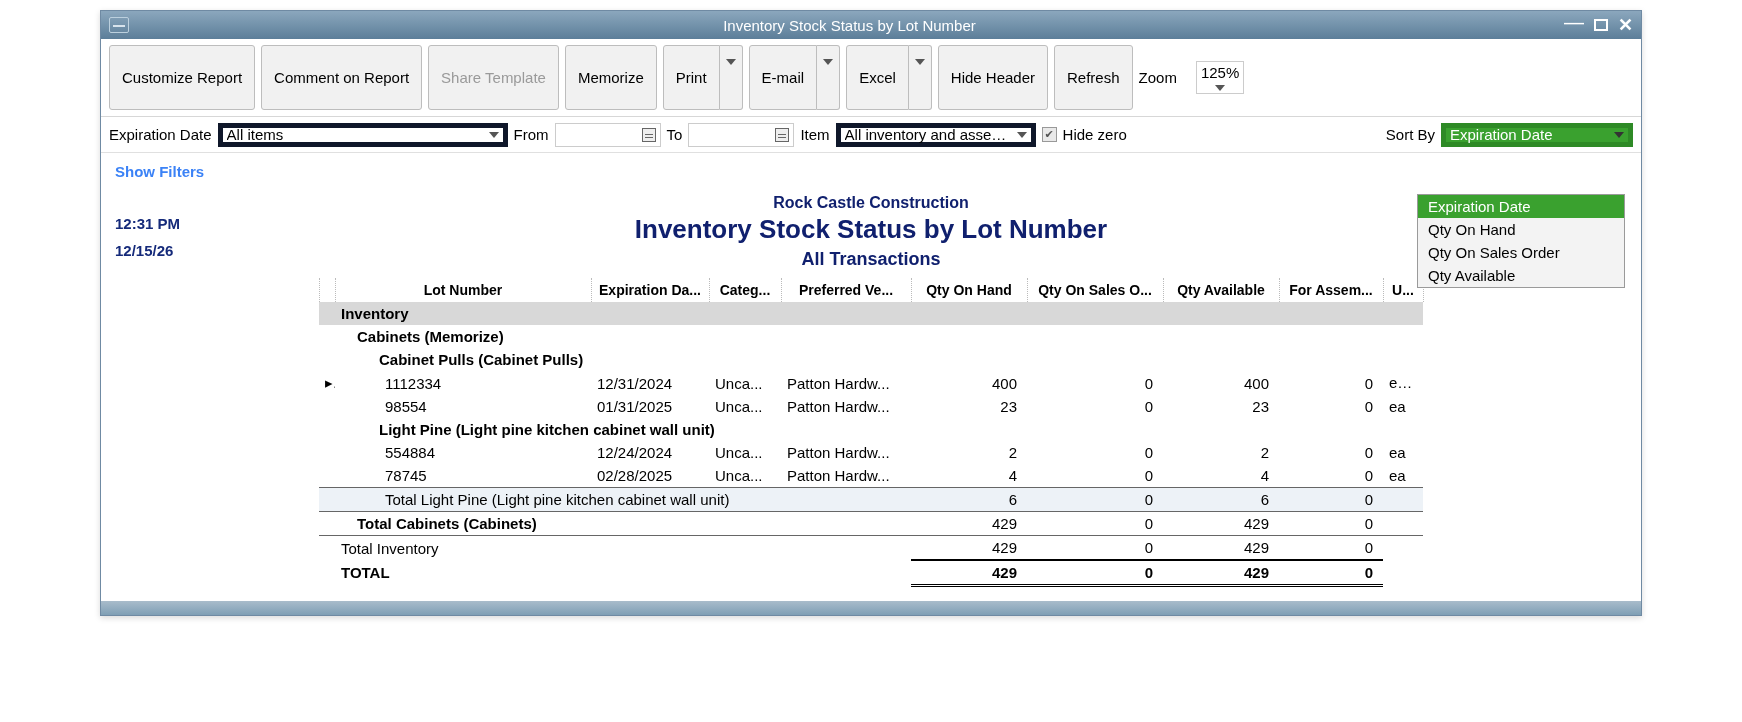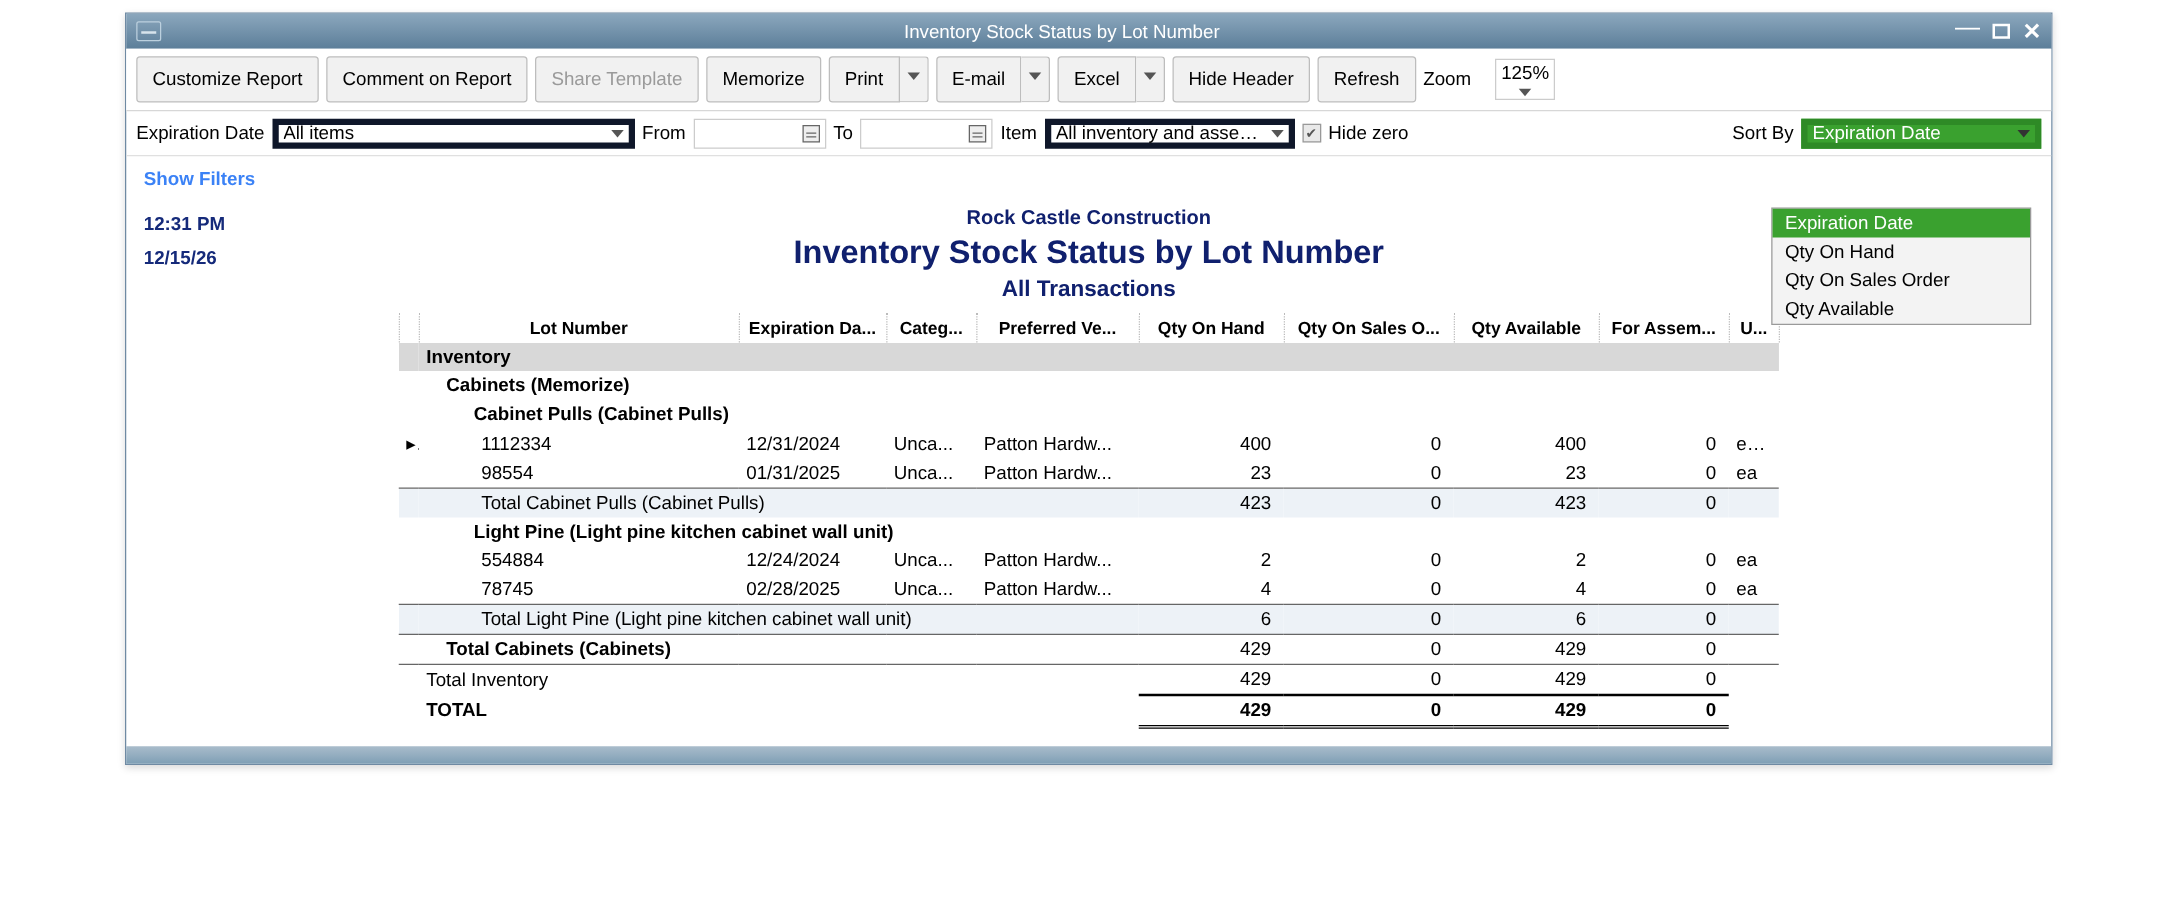--- a/index.html
+++ b/index.html
@@ -12,21 +12,21 @@
   .titlebar .sysmenu { width: 20px; height: 16px; border: 1px solid #bcd0de; border-radius: 2px; margin-right: 6px; position: relative; }
   .titlebar .sysmenu::after { content: ""; position: absolute; left: 3px; right: 3px; top: 7px; height: 2px; background: #d7e3ec; }
   .titlebar .title { flex: 1; text-align: center; }
   .titlebar .ctrls { display: flex; gap: 10px; align-items: center; }
   .titlebar .min { font-size: 20px; line-height: 6px; position: relative; top: -3px; }
   .titlebar .max { width: 14px; height: 12px; border: 2px solid #fff; }
   .titlebar .close { font-size: 18px; font-weight: bold; }
 
   
   .toolbar { display: flex; align-items: center; gap: 6px; padding: 6px 8px; background: #fff; border-bottom: 1px solid #d7d7d7; font-size: 15px; }
-  .btn { background: #f1f1f1; border: 1px solid #bdbdbd; border-radius: 3px; padding: 9px 12px; cursor: pointer; font-size: 15px; white-space: nowrap; text-align: right; }
+  .btn { background: #f1f1f1; border: 1px solid #bdbdbd; border-radius: 3px; padding: 23px 12px; cursor: pointer; font-size: 15px; white-space: nowrap; text-align: right; }
   .btn.disabled { color: #9a9a9a; }
   .btn-split { display: flex; }
   .btn-split .btn { border-radius: 3px 0 0 3px; }
   .btn-split .drop { border: 1px solid #bdbdbd; border-left: none; border-radius: 0 3px 3px 0; background:#f1f1f1; padding: 5px 6px; cursor:pointer; }
   .arrow-down { display:inline-block; width:0; height:0; border-left:5px solid transparent; border-right:5px solid transparent; border-top:6px solid #555; }
   .zoom-wrap { display:flex; align-items:center; gap:19px; }
   .zoom-select { display:flex; align-items:center; gap:4px; border:1px solid #ccc; padding:2px 4px;flex-direction:column; }
 
   
   .filterbar { display:flex; align-items:center; gap:6px; padding:6px 8px; border-bottom:1px solid #e0e0e0; font-size:15px; height:36px; overflow:hidden; position:relative; }
@@ -35,21 +35,21 @@
   .selectbox .val { flex:1; white-space:nowrap; overflow:hidden; text-overflow:ellipsis; }
   .date-in { border:1px solid #ccc; height:24px; width:106px; display:flex; align-items:center; padding:0 4px; gap:4px; }
   .cal-icon { width:14px; height:14px; border:1px solid #666; background:#eee; position:relative; }
   .cal-icon::before { content:""; position:absolute; left:2px; right:2px; top:5px; height:1px; background:#666; box-shadow:0 3px 0 #666; }
   .chk { width:15px; height:15px; border:1px solid #999; background:#e9e9e9; display:flex; align-items:center; justify-content:center; font-size:11px; color:#555; }
 
   .showfilters { padding:10px 14px; color:#3b82f6; font-weight:600; font-size:15px; cursor:pointer; }
 
   
   .reportarea { padding:0 14px 14px 14px; position:relative; }
-  .meta { position:absolute; left:14px; top:0; color:#152a7a; font-weight:700; font-size:15px; line-height:1.8; }
+  .meta { position:absolute; left:14px; top:16px; color:#152a7a; font-weight:700; font-size:15px; line-height:1.8; }
   .hdr { text-align:center; color:#10206e; }
   .hdr .company { font-size:16px; font-weight:700; margin-top:4px; }
   .hdr .rtitle { font-size:26px; font-weight:800; margin-top:2px; }
   .hdr .sub { font-size:18px; font-weight:700; margin-top:4px; }
 
   .grid { margin: 8px auto 0 auto; width:1100px; border-collapse:collapse; table-layout:fixed; }
   .grid th { font-weight:700; font-size:14px; padding:4px 6px; text-align:center; border-left:1px dotted #bbb; border-right:1px dotted #bbb; white-space:nowrap; overflow:hidden; }
   .grid td { font-size:15px; padding:3px 6px; white-space:nowrap; overflow:hidden; text-overflow:ellipsis; }
   .grid .num { text-align:right; padding-right:10px; }
   .grid .section { background:#d8d8d8; font-weight:700; }
@@ -223,29 +223,20 @@
             <td class="indent3">98554</td>
             <td>01/31/2025</td>
             <td>Unca...</td>
             <td>Patton Hardw...</td>
             <td class="num">23</td>
             <td class="num">0</td>
             <td class="num">23</td>
             <td class="num">0</td>
             <td>ea</td>
           </tr>
-          <tr class="tot">
-            <td></td>
-            <td class="indent3" colspan="4">Total Cabinet Pulls (Cabinet Pulls)</td>
-            <td class="num">423</td>
-            <td class="num">0</td>
-            <td class="num">423</td>
-            <td class="num">0</td>
-            <td></td>
-          </tr>
           <tr>
             <td></td>
             <td class="indent2" colspan="9">Light Pine (Light pine kitchen cabinet wall unit)</td>
           </tr>
           <tr>
             <td class="rowmark"></td>
             <td class="indent3">554884</td>
             <td>12/24/2024</td>
             <td>Unca...</td>
             <td>Patton Hardw...</td>

